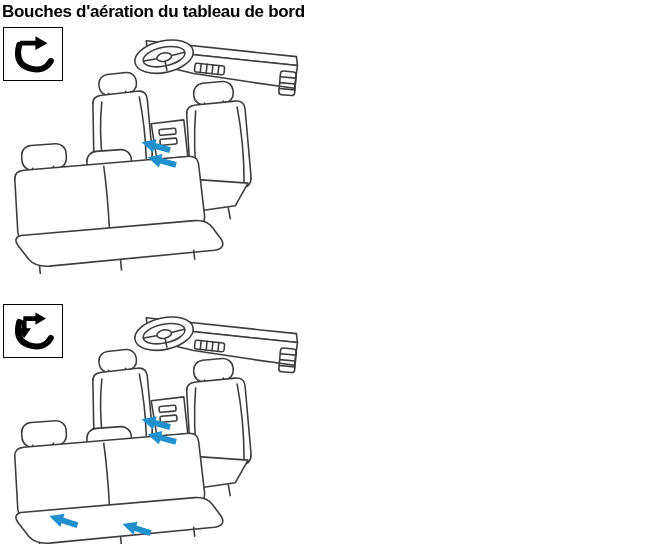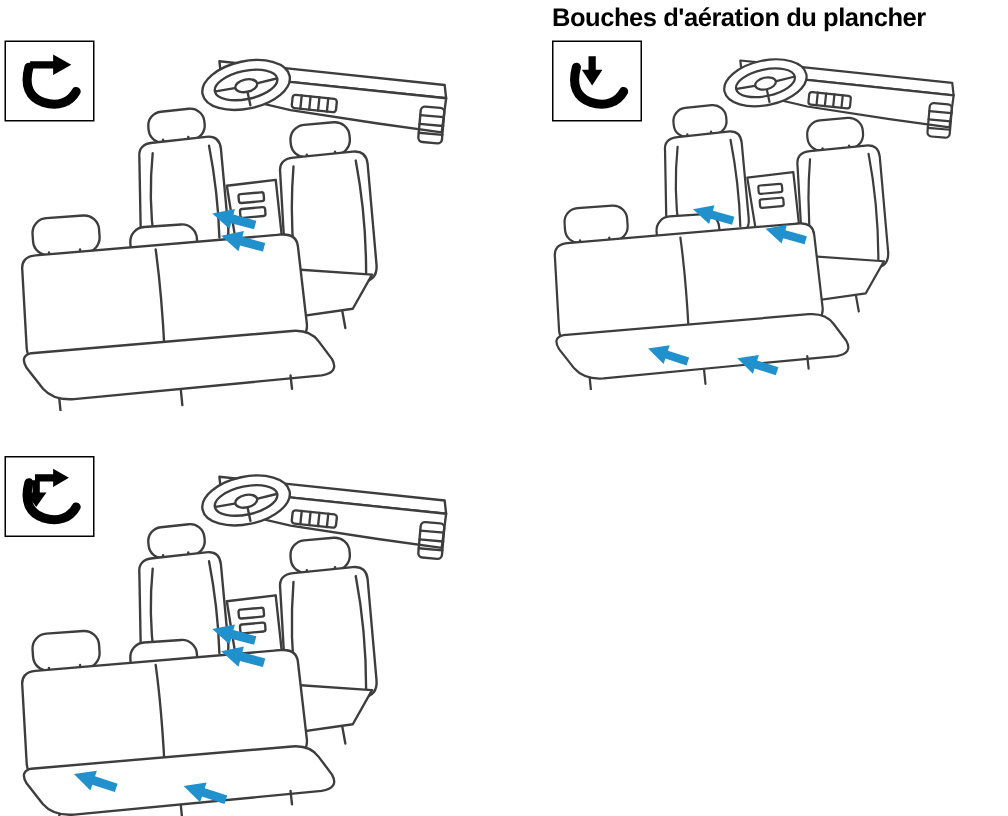--- a/index.html
+++ b/index.html
@@ -109,53 +109,36 @@
         <path d="M21 211 L197 196 Q209 195 215 203 L224 215 Q229 224 217 226 L50 242 Q36 243 29 235 L18 221 Q13 213 21 211 Z"></path>
         <line x1="40" y1="242" x2="41" y2="252"></line>
         <line x1="122" y1="236" x2="123" y2="246"></line>
         <line x1="196" y1="226" x2="197" y2="235"></line>
       </g>
       <polygon id="flow-arrow" points="0,7 14,0 14,4 30,4 30,10 14,10 14,14"></polygon>
     </defs>
   </svg>
 
   <section class="section" style="left:0;top:0;width:345px;height:274px">
+    <h2 class="section-title" style="margin:1px 0 0 2px">Bouches d'aération du tableau de bord</h2>
     <div class="icon-box" style="left:3px;top:27px">
       <svg viewBox="0 0 52 48">
         <polygon class="icon-fill" points="10,7 29,7 29,1.5 44,10 29,18.5 29,13 10,13"></polygon>
         <path class="icon-stroke" stroke-width="7.5" d="M9 12 C5 27 9 37 21 41 C33 45 43 41 48 32"></path>
       </svg>
     </div>
     <svg class="illust" style="left:0;top:27px" width="336" height="247" viewBox="0 0 340 250">
       <use href="#car-cabin" class="cabin"></use>
       <g>
         <use href="#flow-arrow" class="arrow" transform="translate(145,110) rotate(15)"></use>
         <use href="#flow-arrow" class="arrow" transform="translate(151,125) rotate(15)"></use>
       </g>
     </svg>
   </section>
 
-  <section class="section" style="left:356px;top:0;width:316px;height:274px">
-    <h2 class="section-title" style="margin:1px 0 0 12px">Bouches d'aération du plancher</h2>
-    <div class="icon-box" style="left:12px;top:27px">
-      <svg viewBox="0 0 52 48">
-        <polygon class="icon-fill" points="19,3 25,3 25,14 30.5,14 22,27 13.5,14 19,14"></polygon>
-        <path class="icon-stroke" stroke-width="7.5" d="M9 12 C5 27 9 37 21 41 C33 45 43 41 48 32"></path>
-      </svg>
-    </div>
-    <svg class="illust" style="left:0;top:27px" width="316" height="233" viewBox="0 0 340 250">
-      <use href="#car-cabin" class="cabin"></use>
-      <g>
-        <use href="#flow-arrow" class="arrow" transform="translate(116,114) rotate(16)"></use>
-        <use href="#flow-arrow" class="arrow" transform="translate(168,128) rotate(16)"></use>
-        <use href="#flow-arrow" class="arrow" transform="translate(84,214) rotate(18)"></use>
-        <use href="#flow-arrow" class="arrow" transform="translate(148,221) rotate(18)"></use>
-      </g>
-    </svg>
-  </section>
 
   <section class="section" style="left:0;top:278px;width:520px;height:266px">
     <div class="icon-box" style="left:3px;top:26px">
       <svg viewBox="0 0 52 48">
         <polygon class="icon-fill" points="14,5 29,5 29,0.5 42,8 29,15.5 29,11 14,11"></polygon>
         <polygon class="icon-fill" points="12,10 18,10 18,20 23.5,20 15,32 6.5,20 12,20"></polygon>
         <path class="icon-stroke" stroke-width="7.5" d="M9 12 C5 27 9 37 21 41 C33 45 43 41 48 32"></path>
       </svg>
     </div>
     <svg class="illust" style="left:0;top:26px" width="336" height="247" viewBox="0 0 340 250">

